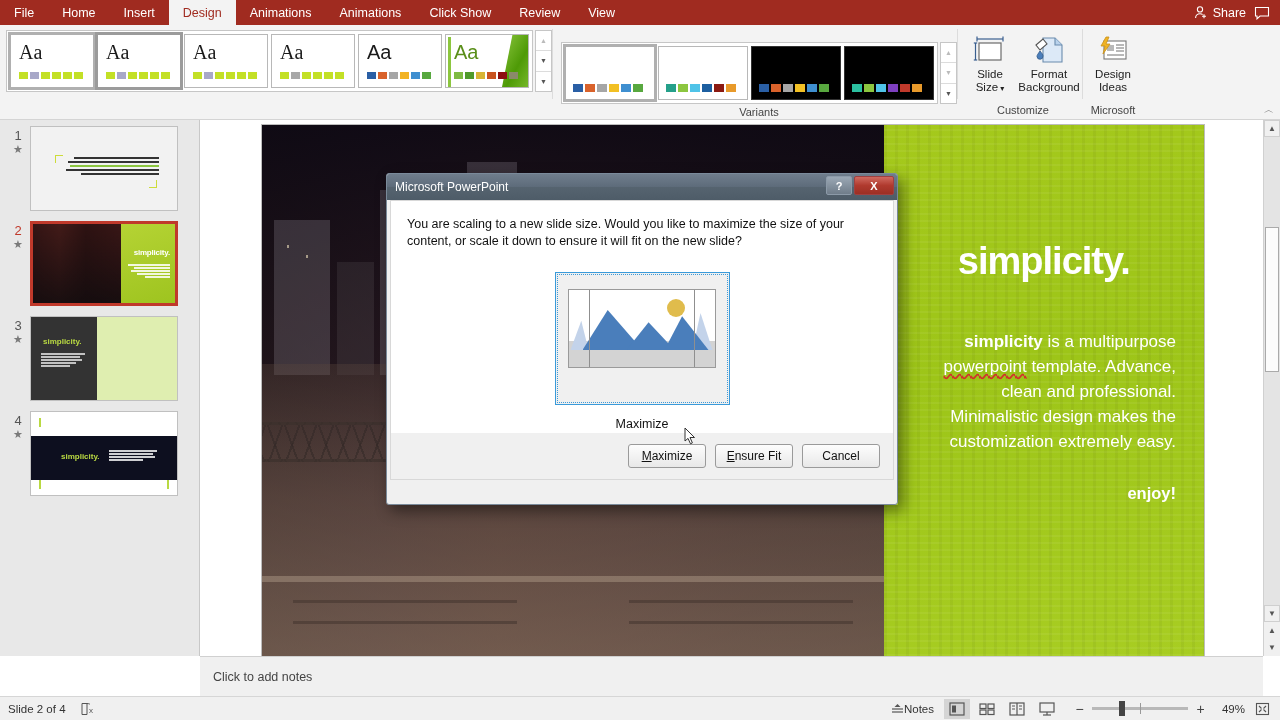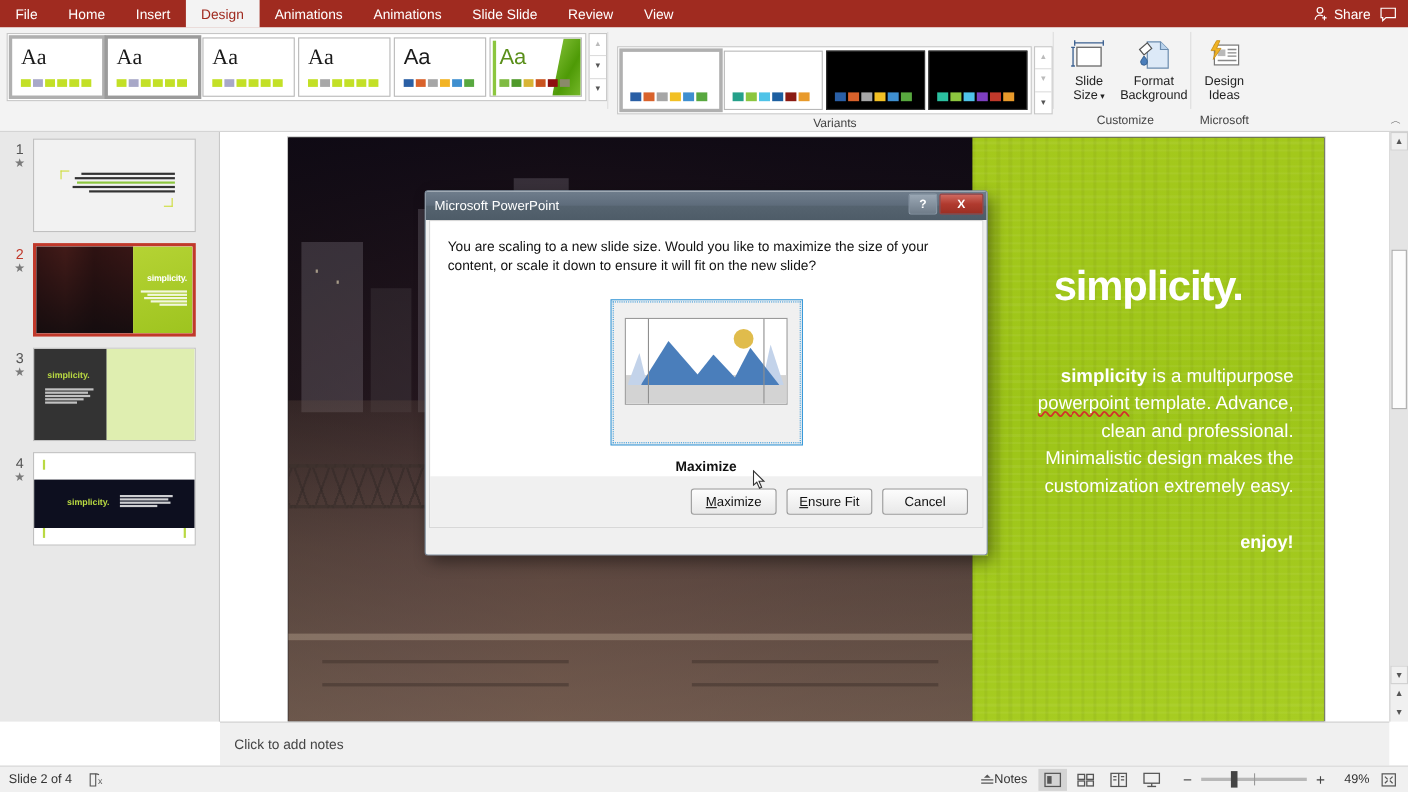--- a/index.html
+++ b/index.html
@@ -330,21 +330,21 @@
   .dlg-text {
     padding: 15px 16px 0 16px; font-size: 12.5px; color: #111; line-height: 17px;
   }
   .dlg-options { display: flex; justify-content: center; gap: 72px; margin-top: 22px; }
   .opt { display: flex; flex-direction: column; align-items: center; }
   .opt-box {
     width: 175px; height: 133px; background: #f0f0f0;
     border: 1px solid #b9b9b9; position: relative; cursor: pointer;
   }
   .opt-box.sel { border: 1px solid #3a9ad9; outline: 1px dotted #3a9ad9; outline-offset: -3px; }
-  .opt-label { margin-top: 12px; font-size: 12.5px; font-weight: bold; color: #111; }
+  .opt-label { margin-top: 12px; font-size: 12.5px; font-weight: normal; color: #111; }
   
   .pic { position: absolute; background: #ffffff; border: 1px solid #9a9a9a; overflow: hidden; }
   .pic-floor { position: absolute; left: 0; bottom: 0; width: 100%; height: 34%; background: #d3d3d3; }
   .mtn { position: absolute; background: #4a7ebb; }
   .sun { position: absolute; border-radius: 50%; background: #e0bc4c; }
   .crop-line { position: absolute; background: #8f8f8f; }
   .ghost { position: absolute; background: #c3d3ea; }
 
   .cursor-arrow {
     position: absolute; left: 684px; top: 427px; width: 12px; height: 18px; z-index: 60;
@@ -366,21 +366,21 @@
 </head>
 <body>
 
 <div class="ribbon-tabs">
   <div class="tab">File</div>
   <div class="tab">Home</div>
   <div class="tab">Insert</div>
   <div class="tab active">Design</div>
   <div class="tab">Animations</div>
   <div class="tab">Animations</div>
-  <div class="tab">Slide Slide</div>
+  <div class="tab">Click Show</div>
   <div class="tab">Review</div>
   <div class="tab">View</div>
   <div class="tabs-right">
     <div class="share-wrap">
       <svg width="15" height="15" viewBox="0 0 15 15">
         <circle cx="7" cy="4.4" r="2.6" fill="none" stroke="#fff" stroke-width="1.1"></circle>
         <path d="M2.6 13c0-2.6 2-4.3 4.4-4.3 1 0 1.9.3 2.6.8" fill="none" stroke="#fff" stroke-width="1.1"></path>
         <path d="M11 9.3v4M9 11.3h4" stroke="#fff" stroke-width="1.1"></path>
       </svg>
       <span>Share</span>

